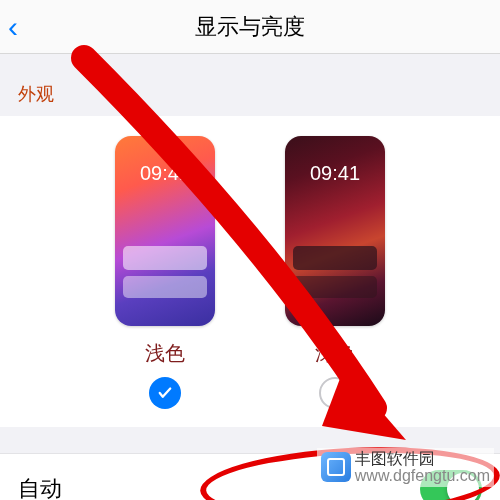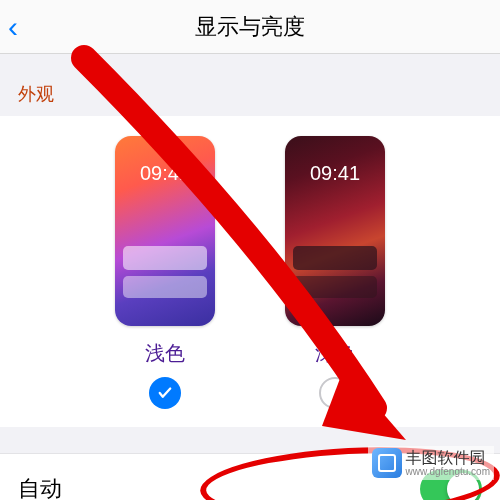--- a/index.html
+++ b/index.html
@@ -84,21 +84,21 @@
     height: 24px;
     border-radius: 5px;
   }
   .phone.light .n1 { top: 110px; background: rgba(255,255,255,0.55); }
   .phone.light .n2 { top: 140px; background: rgba(255,255,255,0.45); height:22px; }
   .phone.dark .n1 { top: 110px; background: rgba(50,20,30,0.75); }
   .phone.dark .n2 { top: 140px; background: rgba(50,20,30,0.55); height:22px; }
   .preview-label {
     margin-top: 14px;
     font-size: 20px;
-    color: #4c1d95;
+    color: #7f1d1d;
   }
   .radio {
     margin-top: 10px;
     width: 32px; height: 32px;
     border-radius: 50%;
     display: flex;
     align-items: center;
     justify-content: center;
   }
   .radio.checked {
@@ -144,40 +144,40 @@
     left: 200px; top: 448px;
     width: 300px; height: 70px;
     border: 6px solid #e40000;
     border-radius: 50%;
     pointer-events: none;
     transform: rotate(-3deg);
   }
   
   .watermark {
     position: absolute;
-    right: 6px; bottom: 20px;
+    right: 6px; bottom: 13px;
     display: flex;
     align-items: center;
     gap: 4px;
     background: rgba(255,255,255,0.6);
     padding: 2px 4px;
   }
   .wm-logo {
     width: 30px; height: 30px;
     background: linear-gradient(135deg,#6fb7ff,#2a7de0);
     border-radius: 6px;
     position: relative;
   }
   .wm-logo::after{
     content:"";
     position:absolute; inset:6px;
     border:2px solid #fff; border-radius:3px;
   }
   .wm-text { font-size: 16px; color:#333; line-height:1.1; }
-  .wm-text small { display:block; font-size:10px; color:#888; }
+  .wm-text small { display:block; font-size:16px; color:#888; }
 </style>
 </head>
 <body>
 
 <div class="navbar">
   <div class="back-btn">
     <span class="back-chev">‹</span>
   </div>
   <div class="nav-title">显示与亮度</div>
 </div>

